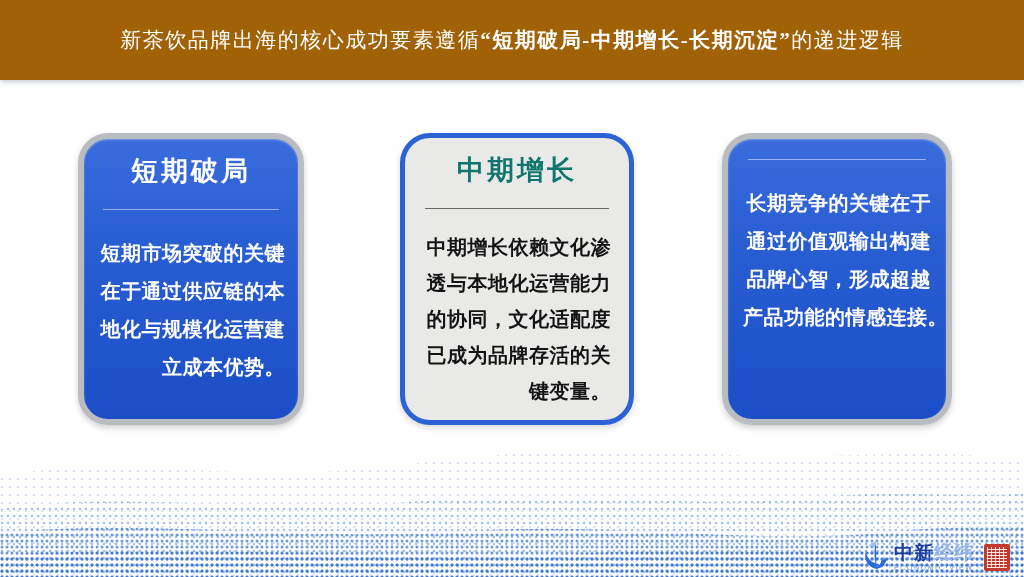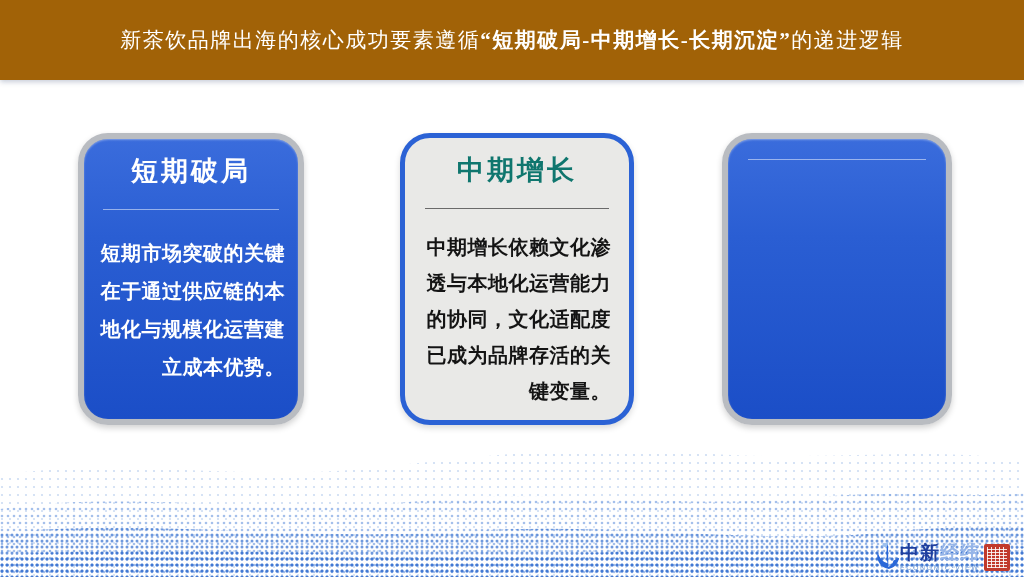--- a/index.html
+++ b/index.html
@@ -59,21 +59,21 @@
     line-height:38px; text-align:right; white-space:pre;
   }
   .card.light .card-body { line-height:36px; margin-top:20px; }
 
   
   .wave { position:absolute; left:0; bottom:0; width:1024px; height:140px; }
 
   
   .brand {
     position:absolute; right:14px; bottom:6px;
-    display:flex; align-items:flex-end; 
+    display:flex; align-items:flex-end; gap:6px;
   }
   .brand-icon { width:26px; height:32px; }
   .brand-text { display:flex; flex-direction:column; line-height:1; }
   .brand-cn { font-size:19px; font-weight:900; letter-spacing:1px; white-space:nowrap; }
   .brand-cn .cn-primary { color:#1f3f9e; }
   .brand-cn .cn-secondary { color:#96b5e8; }
   .brand-en {
     margin-top:2px; font-family:"Liberation Sans",sans-serif;
     font-size:7px; letter-spacing:1.6px; color:#6f9ad6; white-space:nowrap;
   }
@@ -111,20 +111,24 @@
     <div class="card-divider"></div>
     <div class="card-body">中期增长依赖文化渗
 透与本地化运营能力
 的协同，文化适配度
 已成为品牌存活的关
 键变量。</div>
   </div>
 
   <div class="card blue pos3">
     <div class="card-divider"></div>
+    <div class="card-body">长期竞争的关键在于
+通过价值观输出构建
+品牌心智，形成超越
+产品功能的情感连接。</div>
   </div>
 
   <svg class="wave" viewBox="0 0 1024 140" aria-hidden="true">
     <defs>
       <pattern id="d1" width="8" height="8" patternUnits="userSpaceOnUse">
         <circle cx="2" cy="2" r="1.1" fill="#7fa6e0"></circle>
       </pattern>
       <pattern id="d2" width="6" height="7" patternUnits="userSpaceOnUse">
         <circle cx="2" cy="2" r="1.3" fill="#5b8cda"></circle>
       </pattern>

